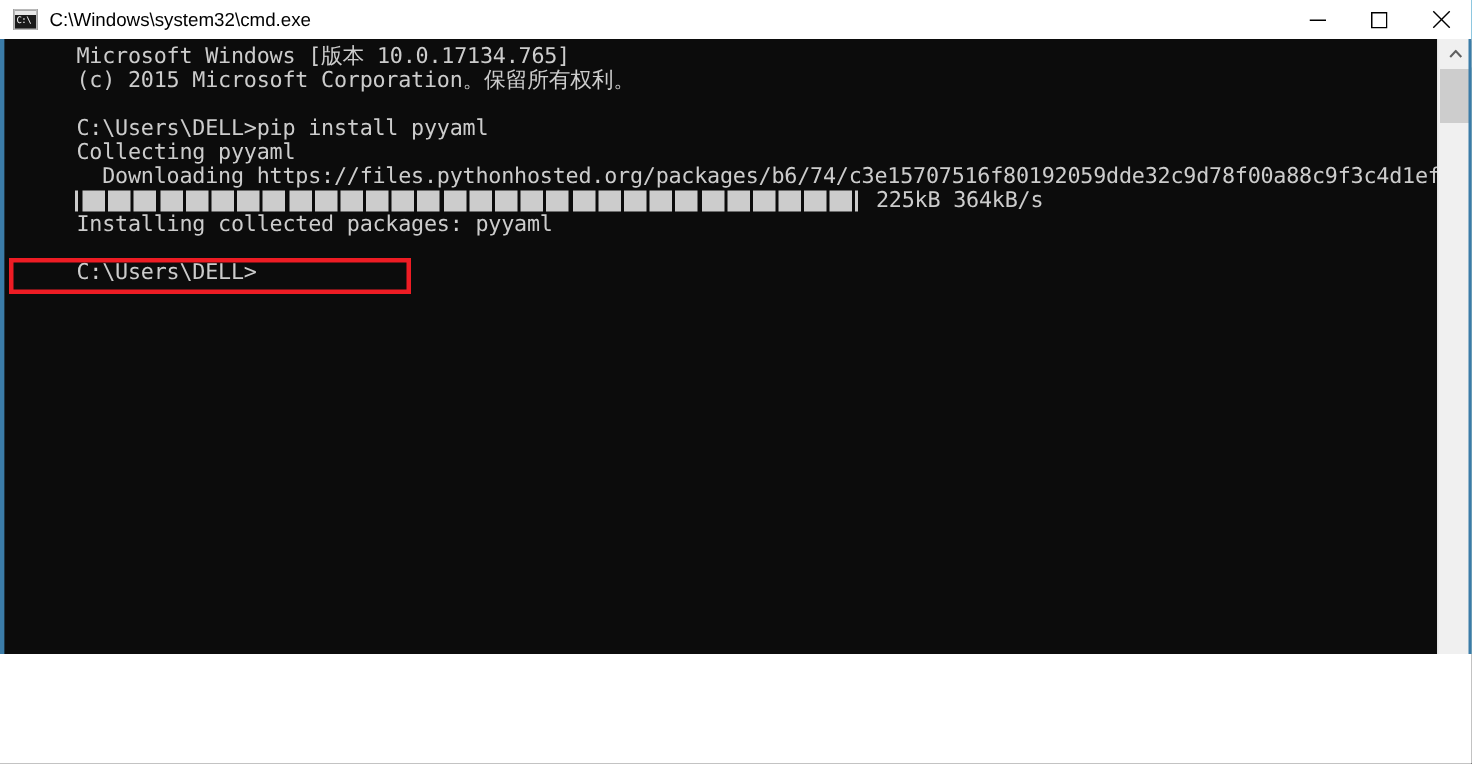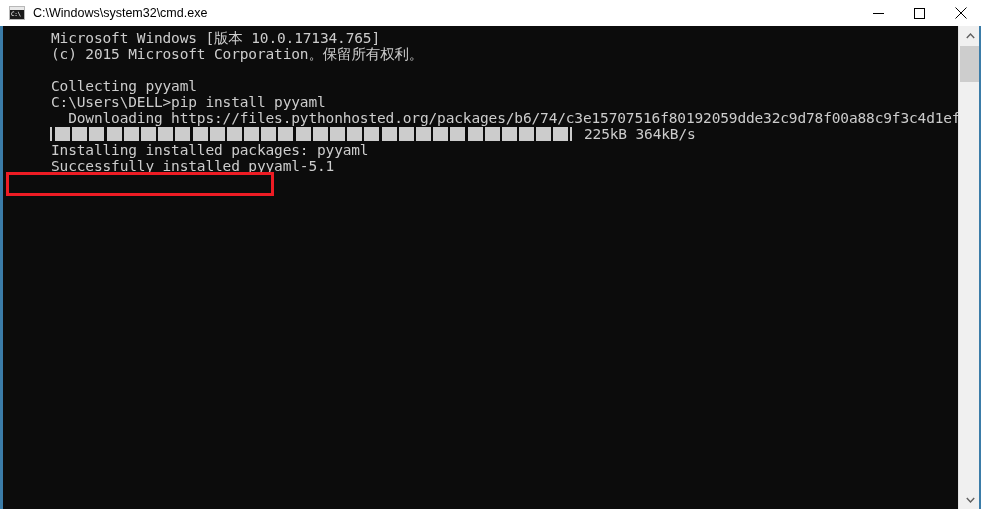--- a/index.html
+++ b/index.html
@@ -10,21 +10,21 @@
   body {
     width: 981px;
     height: 509px;
     overflow: hidden;
     font-family: "Liberation Sans", sans-serif;
   }
 
   .window {
     position: relative;
     width: 981px;
-    height: 509px;
+    height: 436px;
     background: #0ea5e9;
     box-sizing: border-box;
     overflow: hidden;
   }
 
   
   .titlebar {
     position: absolute;
     left: 0; top: 0;
     width: 981px;
@@ -265,34 +265,34 @@
     </div>
   </div>
 
   <div class="console">
     <div class="console-inner">
       <div class="lines">
 
         <div class="line">Microsoft Windows [版本 10.0.17134.765]</div>
         <div class="line">(c) 2015 Microsoft Corporation。保留所有权利。</div>
         <div class="line blank"></div>
+        <div class="line">C:\Users\DELL&gt;pip install pyyaml</div>
         <div class="line">Collecting pyyaml</div>
-        <div class="line">C:\Users\DELL&gt;pip install pyyaml</div>
         <div class="line">  Downloading https://files.pythonhosted.org/packages/b6/74/c3e15707516f80192059dde32c9d78f00a88c9f3c4d1efd76cbc8d5b0a20</div>
 
         <div class="progress-line">
           <span class="pb-pipe left"></span>
           <span class="pb-blocks" id="pb-blocks"><span class="pb-block"></span><span class="pb-block"></span><span class="pb-block"></span><span class="pb-block"></span><span class="pb-block"></span><span class="pb-block"></span><span class="pb-block"></span><span class="pb-block"></span><span class="pb-block"></span><span class="pb-block"></span><span class="pb-block"></span><span class="pb-block"></span><span class="pb-block"></span><span class="pb-block"></span><span class="pb-block"></span><span class="pb-block"></span><span class="pb-block"></span><span class="pb-block"></span><span class="pb-block"></span><span class="pb-block"></span><span class="pb-block"></span><span class="pb-block"></span><span class="pb-block"></span><span class="pb-block"></span><span class="pb-block"></span><span class="pb-block"></span><span class="pb-block"></span><span class="pb-block"></span><span class="pb-block"></span><span class="pb-block"></span></span>
           <span class="pb-pipe right"></span>
           <span class="pb-stats">225kB 364kB/s</span>
         </div>
 
-        <div class="line">Installing installed packages: pyyaml</div>
-        <div class="line">Successfully installed pyyaml-5.1</div>
+        <div class="line">Installing collected packages: pyyaml</div>
         <div class="line blank"></div>
+        <div class="line">C:\Users\DELL&gt;</div>
 
       </div>
 
       <div class="highlight-box"></div>
     </div>
   </div>
 
   <div class="scrollbar">
     <div class="sb-track"></div>
     <div class="sb-arrow up">

